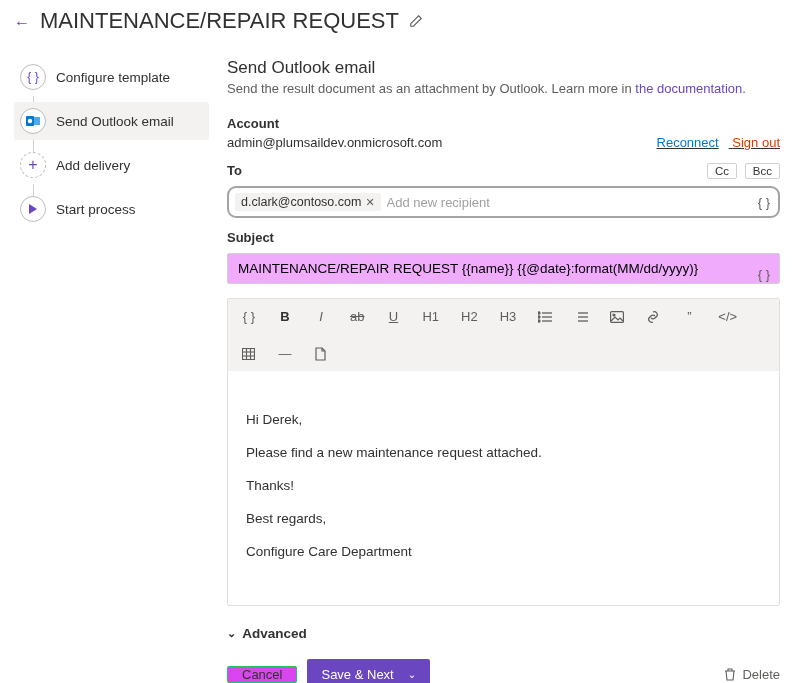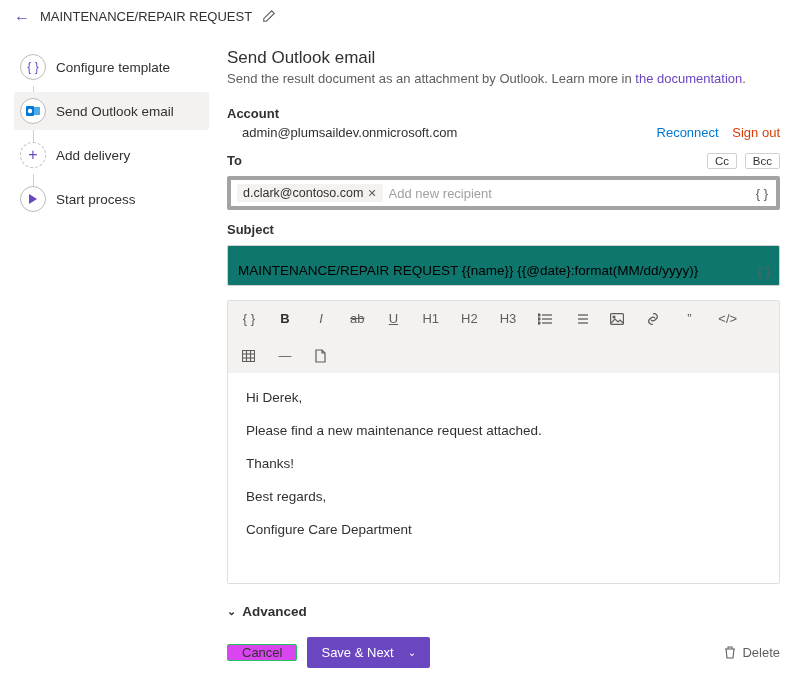--- a/index.html
+++ b/index.html
@@ -18,21 +18,21 @@
     padding: 8px 14px 10px 14px;
     gap: 10px;
   }
   .back-arrow {
     color: #6b46c1;
     font-size: 16px;
     cursor: pointer;
     line-height: 1;
   }
   .page-title {
-    font-size: 13px;
+    font-size: 22px;
     font-weight: 400;
     color: #323130;
   }
   .edit-pencil {
     color: #605e5c;
     font-size: 14px;
     cursor: pointer;
   }
   .layout {
     display: flex;
@@ -113,46 +113,45 @@
   .section-label {
     font-size: 13px;
     font-weight: 600;
     margin-bottom: 4px;
   }
   .account-row {
     display: flex;
     justify-content: space-between;
     align-items: baseline;
     margin-bottom: 12px;
-    margin-left: 15px;
   }
   .account-email {
     font-size: 13px;
     color: #323130;
   }
-  .account-links { font-size: 13px; }
+  .account-links { font-size: 13px; text-decoration: underline; }
   .account-links .reconnect { color: #0078d4; cursor: pointer; margin-right: 10px;}
   .account-links .signout { color: #d83b01; cursor: pointer;}
   .to-row {
     display:flex; justify-content: space-between; align-items: baseline;
   }
   .ccbtn {
     display:inline-block;
     border:1px solid #d0d0d0;
     padding: 1px 7px;
     font-size:11.5px;
     border-radius:2px;
     margin-left:4px;
     color:#323130;
     background:#fff;
     cursor:pointer;
   }
   .tokenbox {
-    border: 4px solid #a3a3a3;
-    border-radius: 2px;
+    border: 2px solid #a3a3a3;
+    border-radius: 9px;
     padding: 4px 30px 4px 6px;
     margin-top:4px;
     margin-bottom: 12px;
     position: relative;
     display:flex;
     align-items:center;
     gap:6px;
     min-height:32px;
   }
   .chip {
@@ -170,26 +169,26 @@
   }
   .placeholder-input::placeholder { color:#a0a0a0; }
   .braces-right {
     position:absolute; right:8px; top:50%; transform:translateY(-50%);
     color:#605e5c; font-size:13px; cursor:pointer;
   }
   .subject-input {
     width:100%;
     border: 1px solid #d0d0d0;
     border-radius:2px;
-    padding: 17px 34px 7px 10px;
+    padding: 7px 34px 7px 10px;
     font-size:13.5px;
     margin-top:4px;
     margin-bottom: 14px;
     position:relative;
-    background:#0f766e;
+    background:#f0abfc;
   }
   .subject-wrap { position:relative; }
   .subject-wrap .braces-right { right:10px; }
   .editor {
     border:1px solid #e1dfdd;
     border-radius:2px;
     margin-bottom: 20px;
   }
   .toolbar {
     background:#f3f2f1;
@@ -204,20 +203,21 @@
   .toolbar .tbtn { cursor:pointer; min-width:14px; text-align:center; }
   .toolbar .bold { font-weight:700; color:#323130;}
   .toolbar .italic { font-style:italic;}
   .toolbar .strike { text-decoration:line-through;}
   .toolbar .under { text-decoration:underline;}
   .editor-body {
     padding: 16px 18px 30px 18px;
     min-height: 210px;
     font-size:13.5px;
     line-height:1.4;
+    margin-top:24px;
   }
   .editor-body p { margin-bottom: 14px; }
   .advanced {
     display:flex; align-items:center; gap:6px;
     font-size:13.5px; font-weight:600;
     cursor:pointer;
     margin-bottom: 18px;
   }
   .advanced .chev { font-size:11px;}
   .footer {

